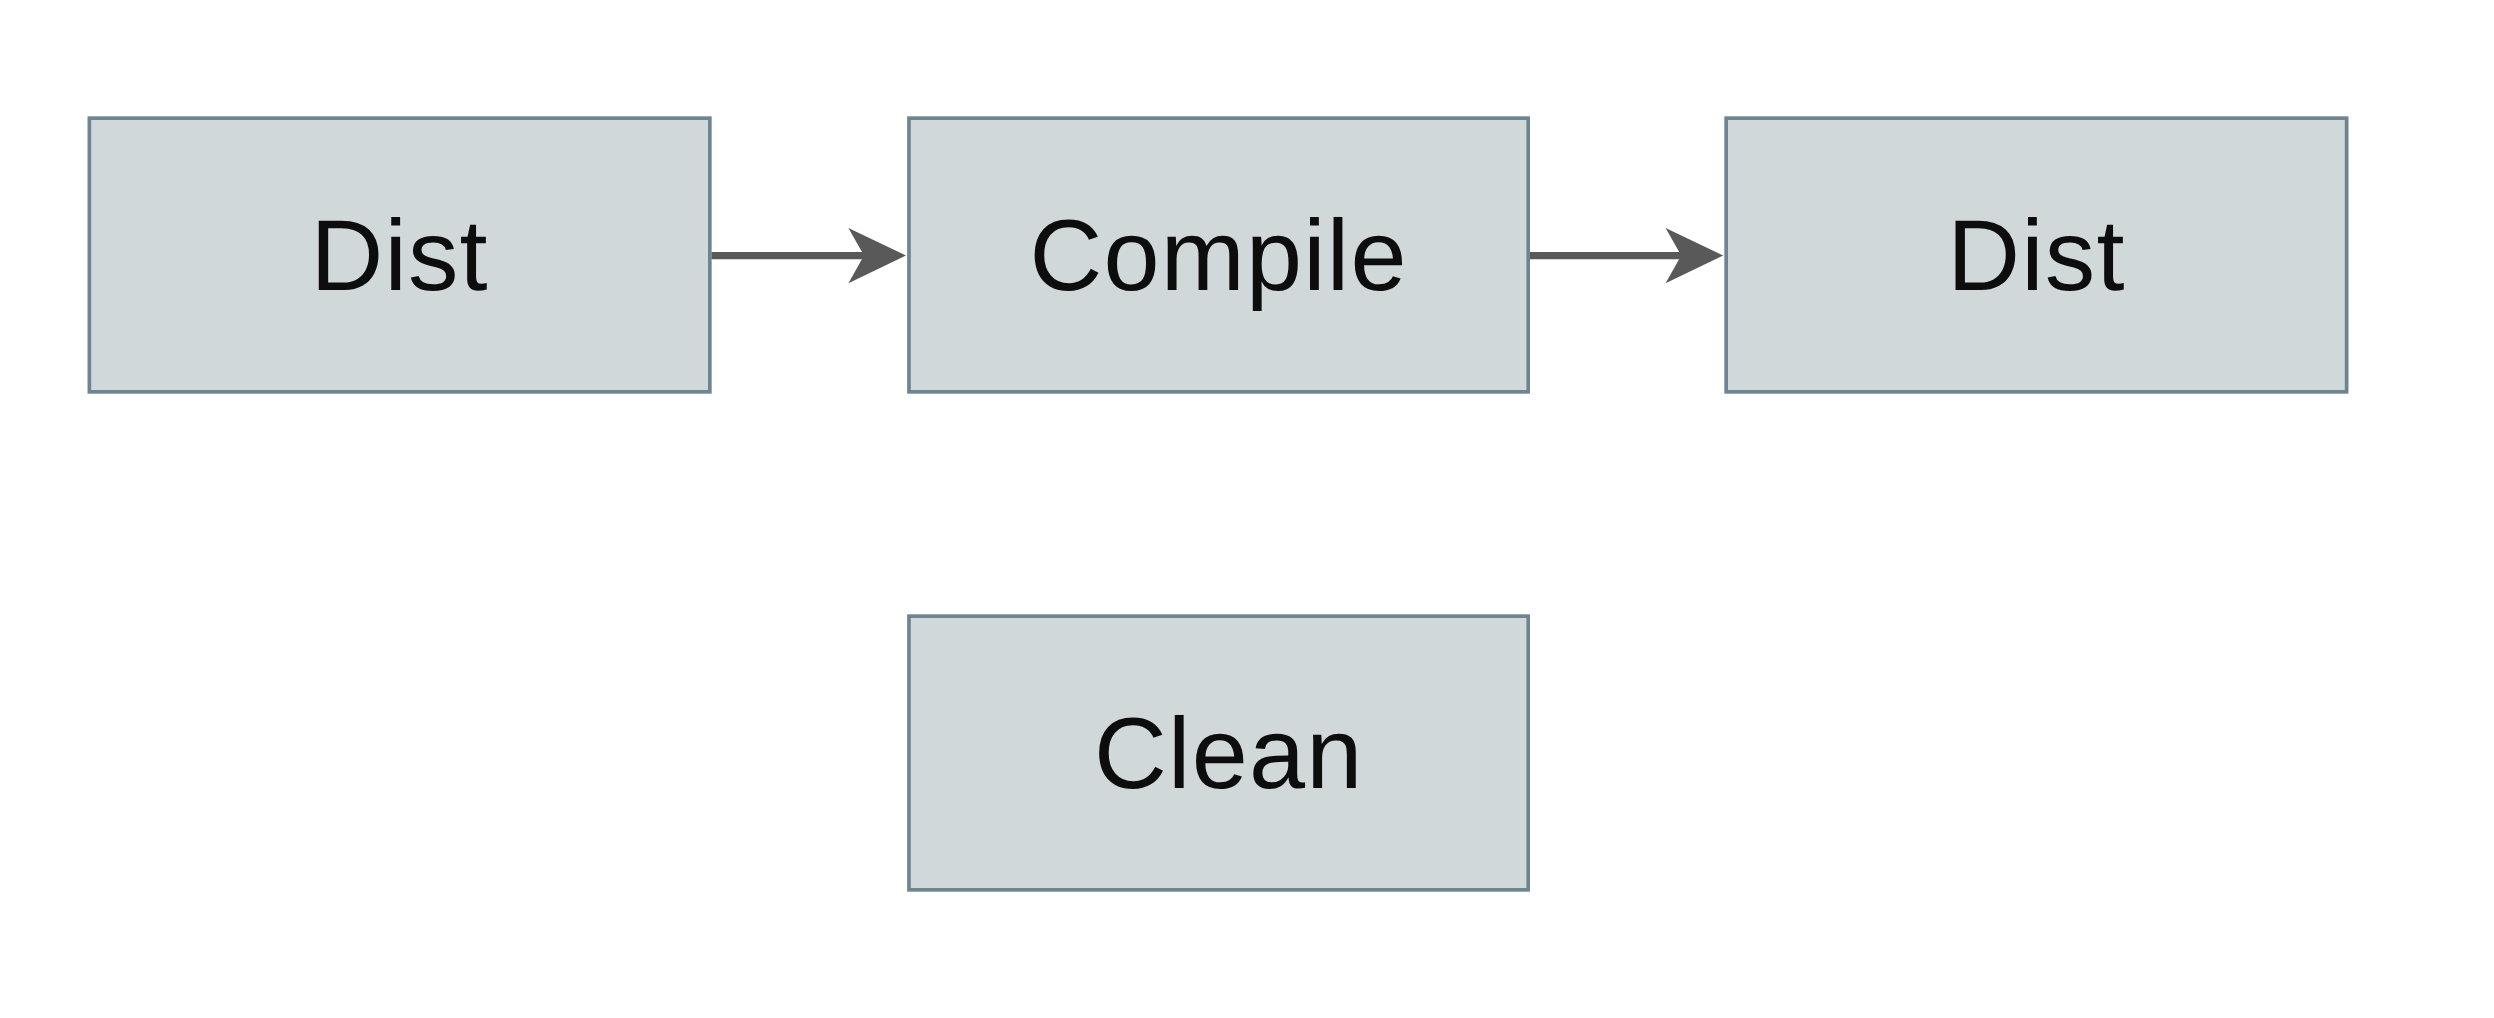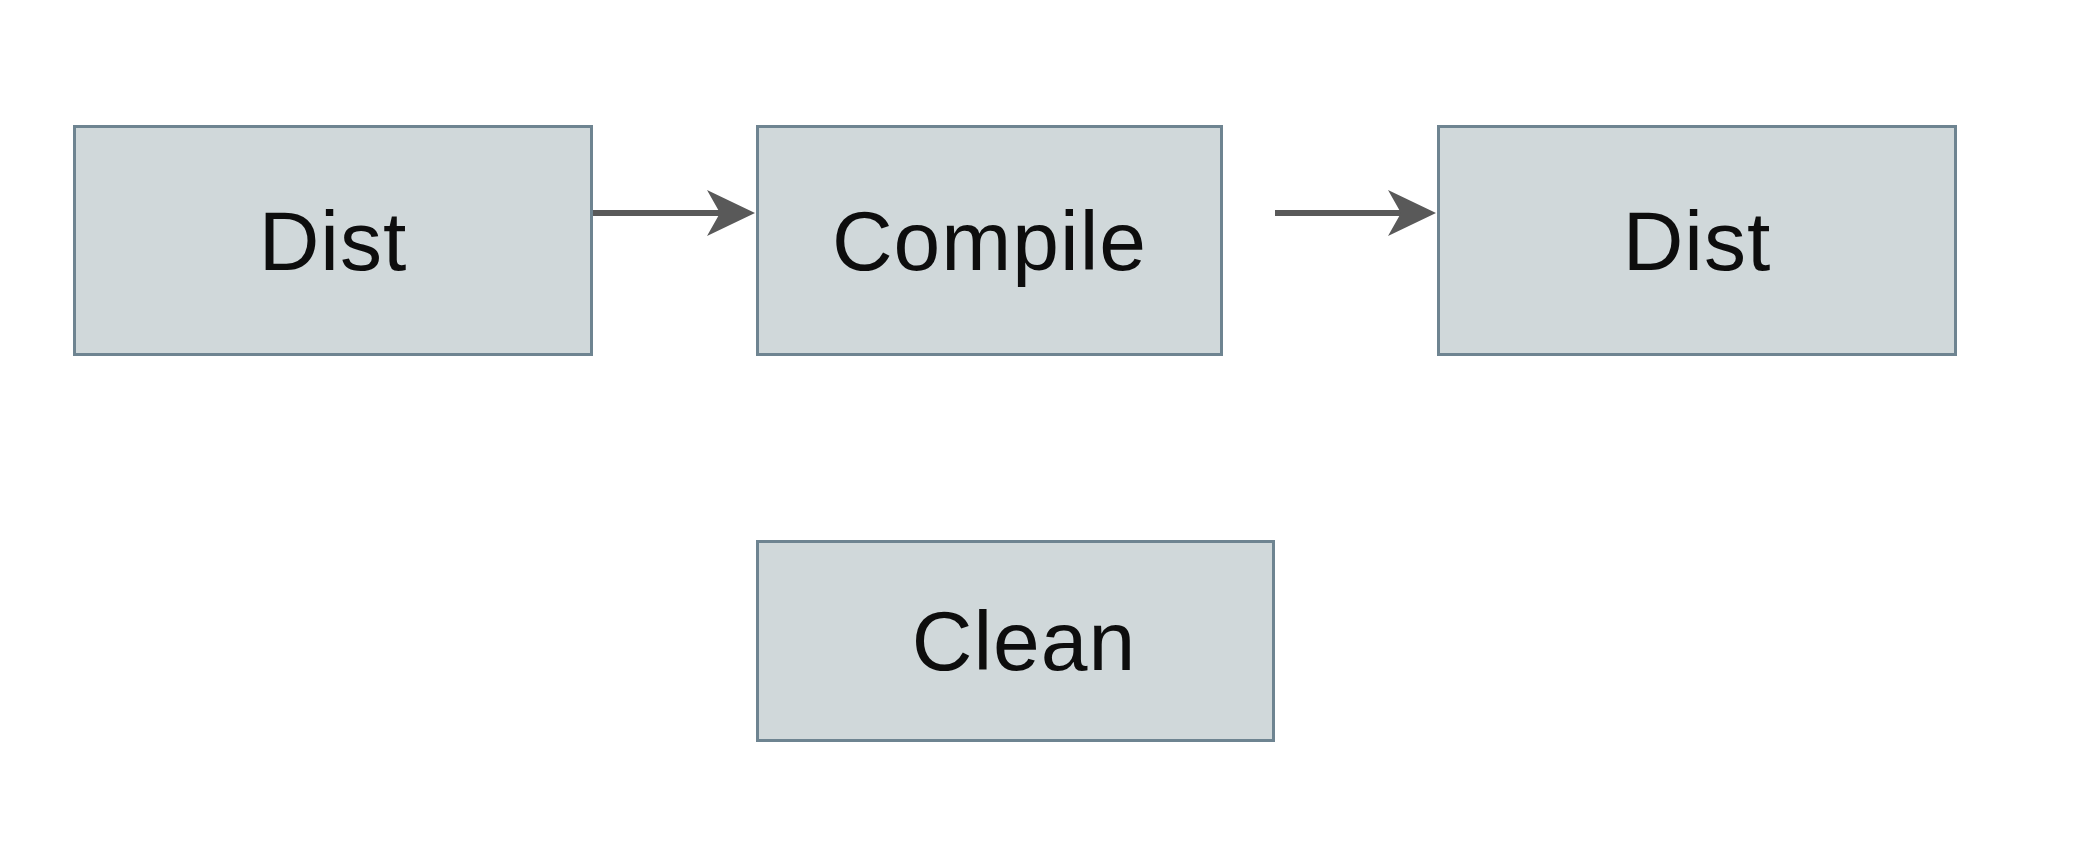--- a/index.html
+++ b/index.html
@@ -16,35 +16,34 @@
     font-family: "Liberation Sans", "DejaVu Sans", sans-serif;
   }
   .node {
     position: absolute;
     box-sizing: border-box;
     background: #d0d8da;
     border: 3px solid #6e8491;
     display: flex;
     align-items: center;
     justify-content: center;
-    margin-top: 28px;
   }
   .node .label {
     font-size: 84px;
     font-weight: 400;
     letter-spacing: 1px;
     color: #0d0d0d;
     line-height: 1;
     white-space: nowrap;
   }
   
   .node-dist    { left: 73px;   top: 97px;  width: 520px; height: 231px; }
-  .node-compile { left: 756px;  top: 97px;  width: 467px; height: 231px; }
+  .node-compile { left: 756px;  top: 97px;  width: 519px; height: 231px; }
   .node-init    { left: 1437px; top: 97px;  width: 520px; height: 231px; }
-  .node-clean   { left: 756px;  top: 512px; width: 519px; height: 202px; padding-left: 17px; }
+  .node-clean   { left: 756px;  top: 512px; width: 519px; height: 231px; padding-left: 17px; }
   .edges-overlay {
     position: absolute;
     left: 0; top: 0;
     width: 2078px;
     height: 848px;
     pointer-events: none;
   }
 </style>
 </head>
 <body>

